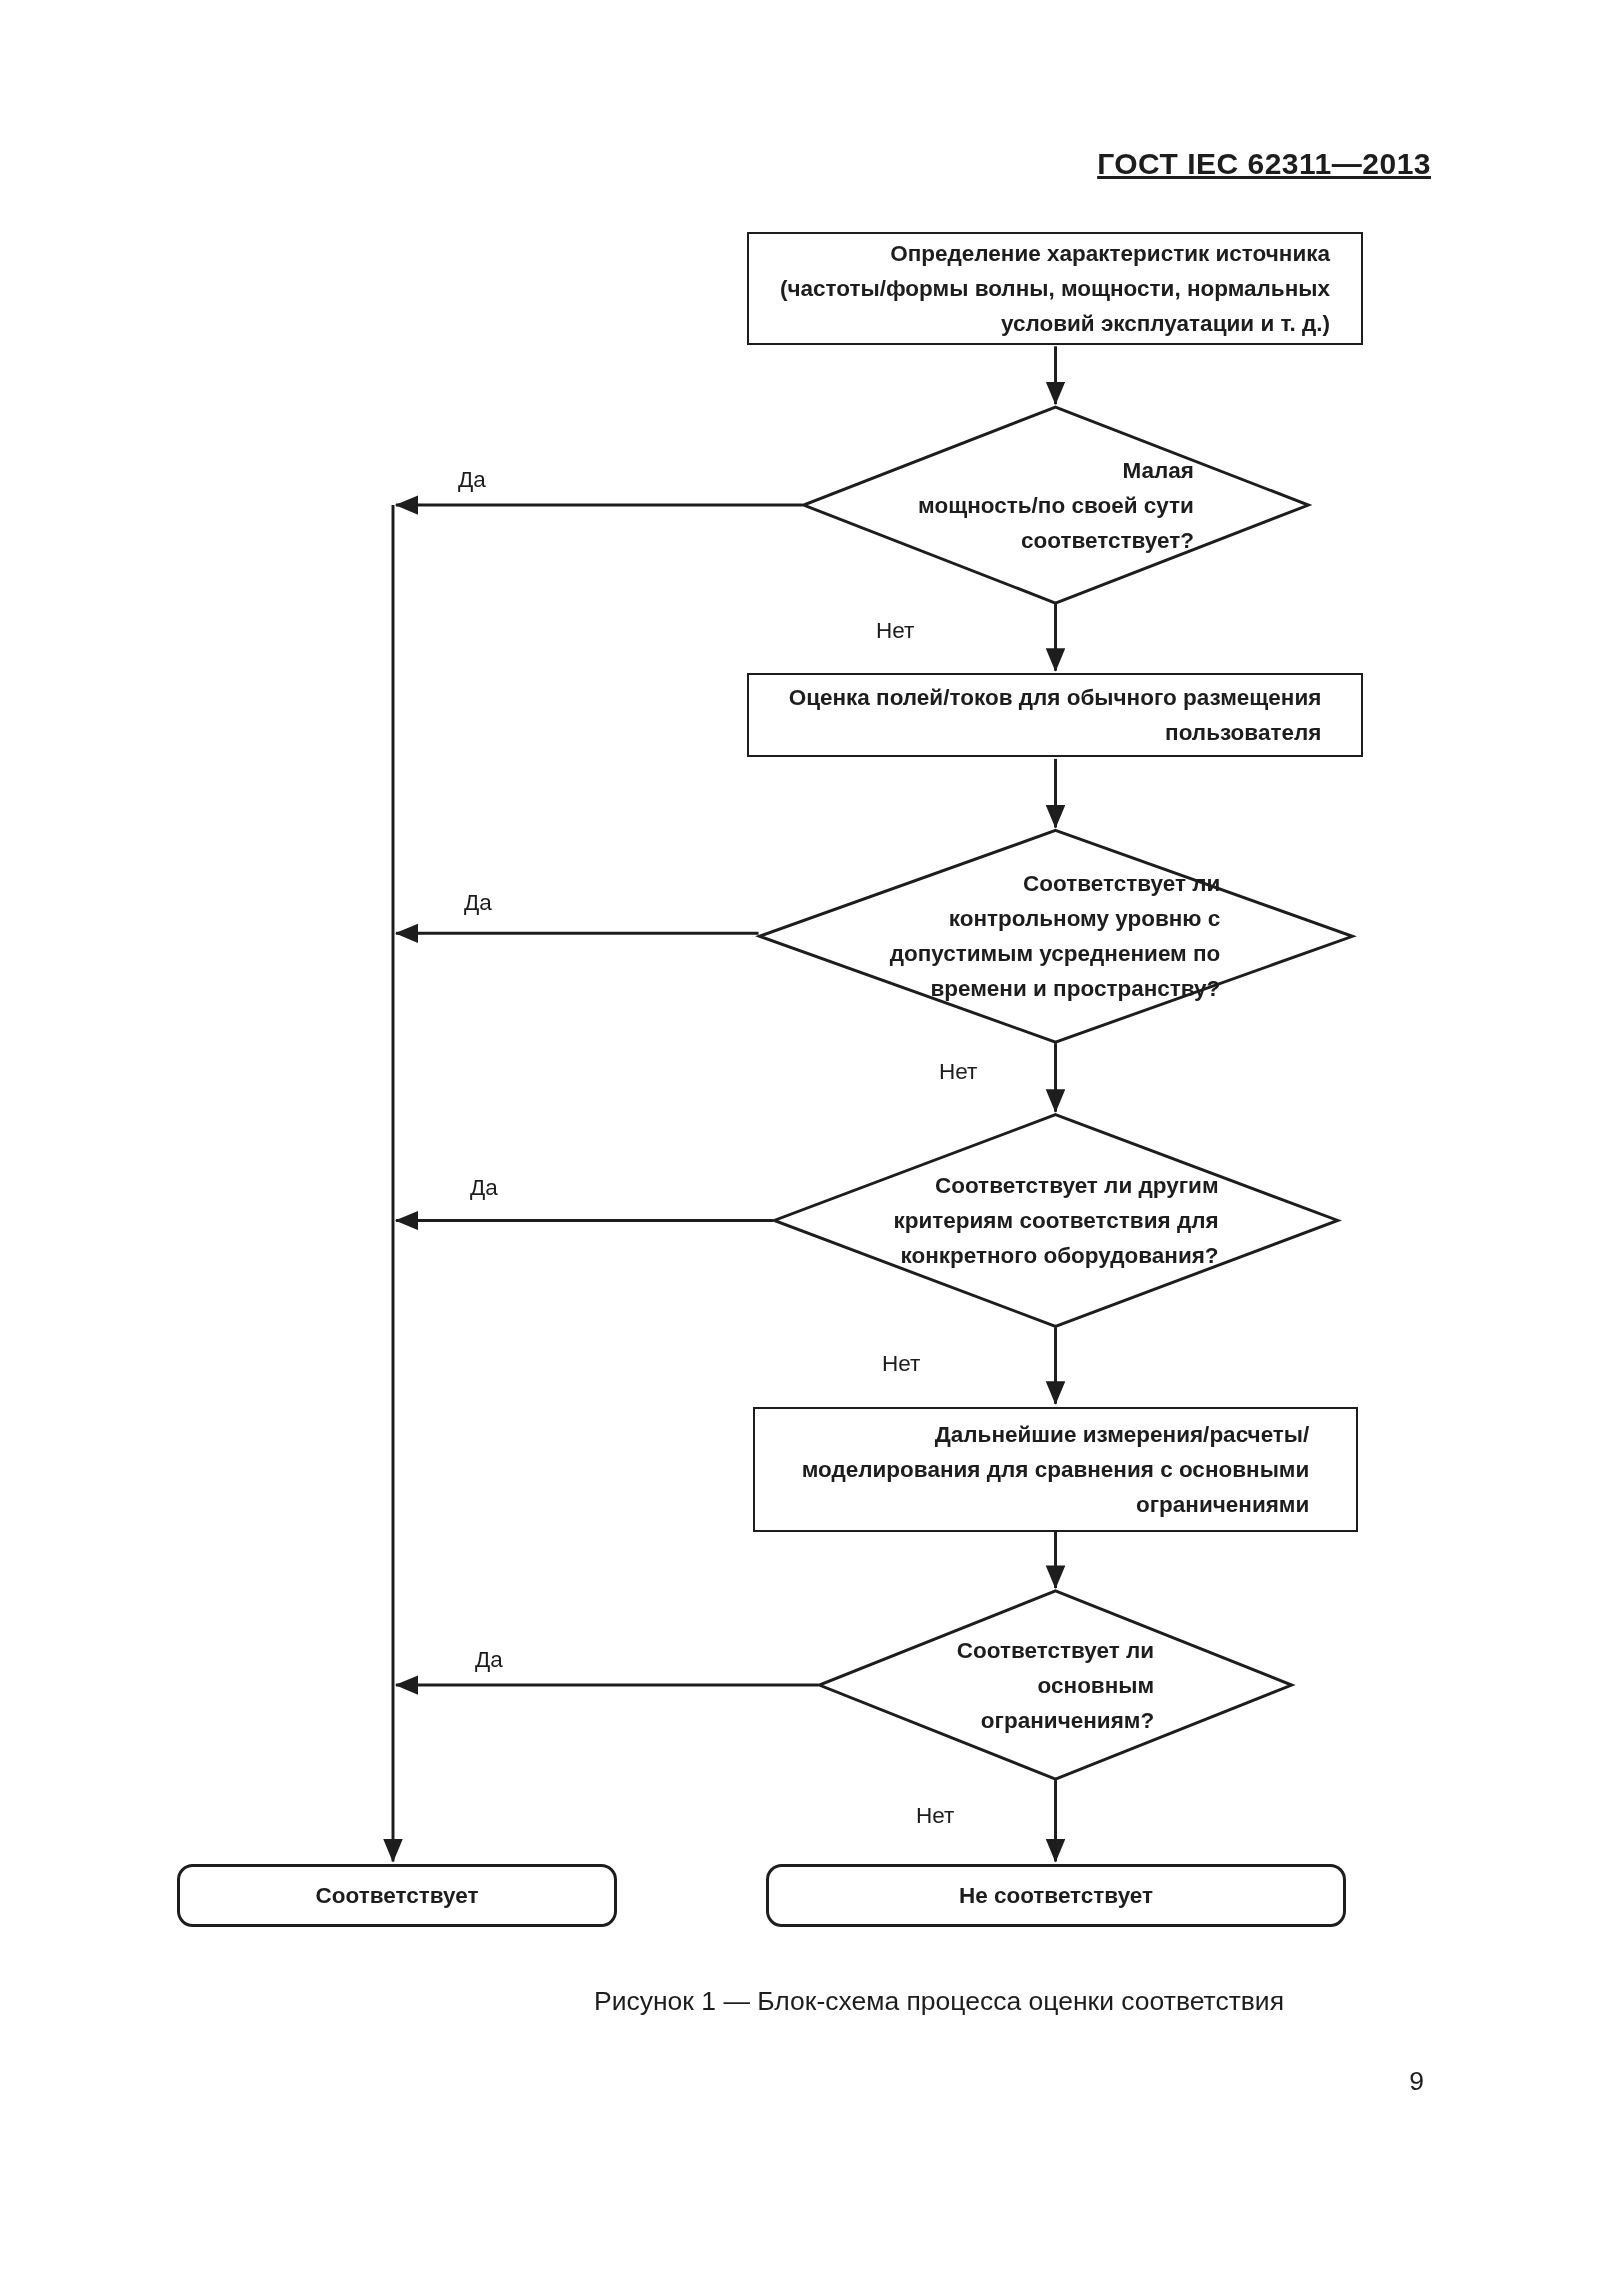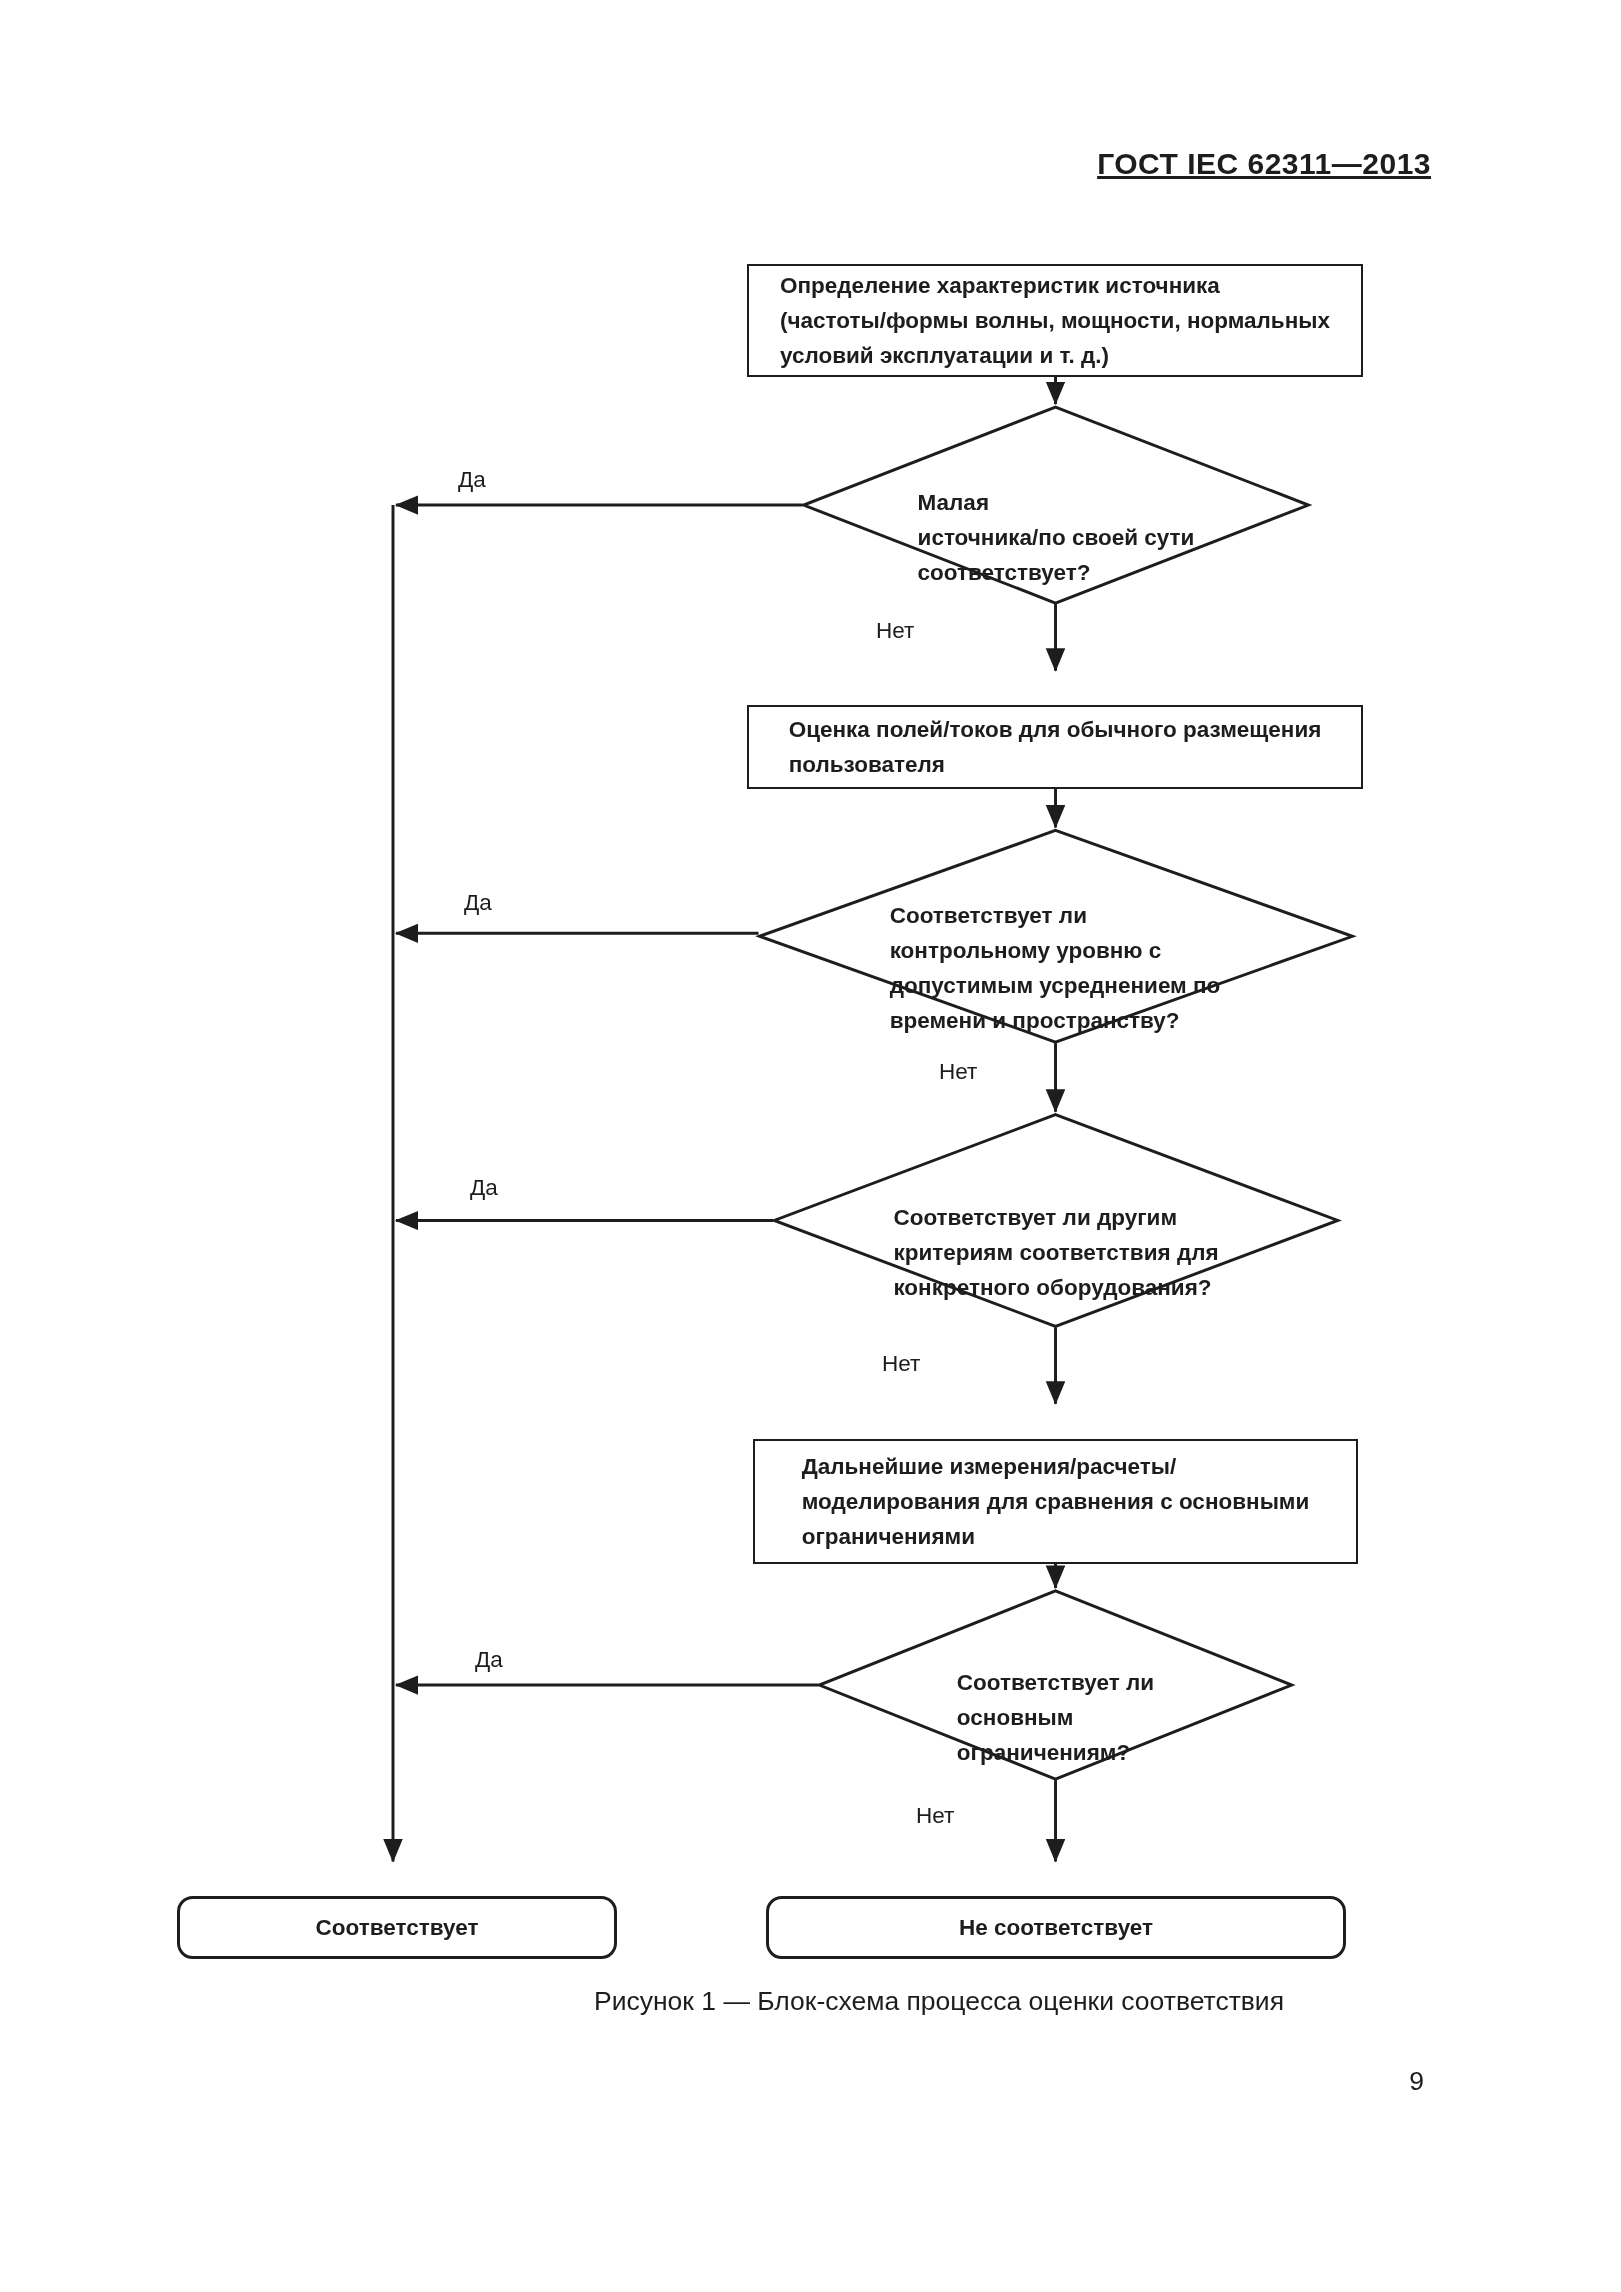--- a/index.html
+++ b/index.html
@@ -20,27 +20,26 @@
     font-size: 30px;
     font-weight: bold;
     letter-spacing: 0.5px;
     text-decoration: underline;
   }
   .node {
     position: absolute;
     display: flex;
     align-items: center;
     justify-content: center;
-    text-align: left;
+    text-align: right;
     white-space: pre-line;
     font-weight: bold;
     font-size: 22.5px;
     line-height: 35px;
     box-sizing: border-box;
-    margin-top: 32px;
   }
   .rect   { border: 2.9px solid #1d1d1d; background: #ffffff; }
   .rounded{ border: 3.9px solid #1d1d1d; background: #ffffff; border-radius: 15.7px; }
   .dtext  { background: transparent; }
   .lbl {
     position: absolute;
     width: 98px;
     text-align: left;
     font-weight: normal;
     font-size: 22.5px;
@@ -102,21 +101,21 @@
 условий эксплуатации и т. д.)</div>
 
   <div class="node rect" style="left:747px; top:673px; width:616px; height:84px;">Оценка полей/токов для обычного размещения
 пользователя</div>
 
   <div class="node rect" style="left:753px; top:1407px; width:605px; height:125px;">Дальнейшие измерения/расчеты/
 моделирования для сравнения с основными
 ограничениями</div>
 
   <div class="node dtext" style="left:860px; top:452px; width:392px; height:106px;">Малая
-источника/по своей сути
+мощность/по своей сути
 соответствует?</div>
 
   <div class="node dtext" style="left:820px; top:865px; width:470px; height:141px;">Соответствует ли
 контрольному уровню с
 допустимым усреднением по
 времени и пространству?</div>
 
   <div class="node dtext" style="left:811px; top:1167px; width:490px; height:106px;">Соответствует ли другим
 критериям соответствия для
 конкретного оборудования?</div>

